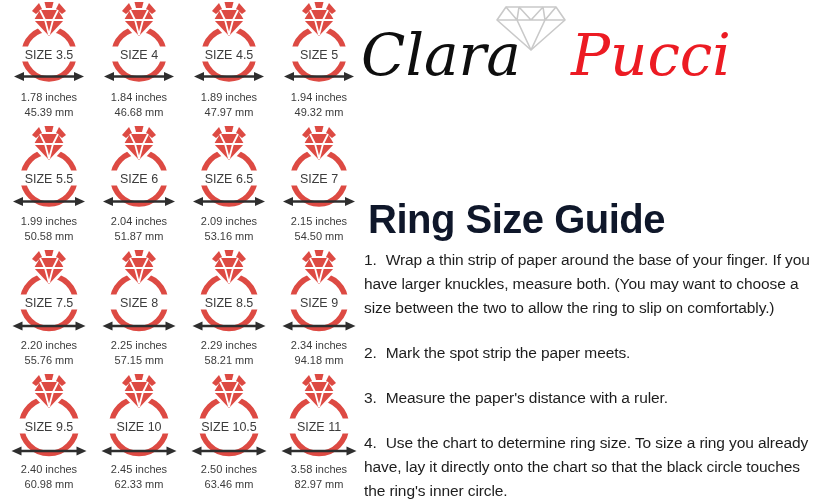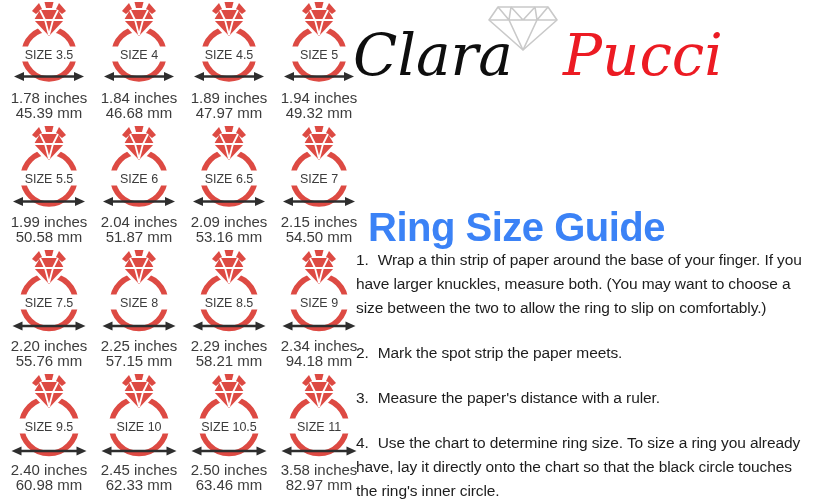--- a/index.html
+++ b/index.html
@@ -35,46 +35,46 @@
   .d-facets{fill:none;stroke:#ffffff;stroke-width:1.8;}
   .d-fan{fill:var(--ring-red);}
   .label-band{fill:#ffffff;}
   .size-label{
     font-family:"Liberation Sans", sans-serif;
     font-size:12.5px;fill:var(--text-dark);
   }
   .arrow-line{stroke:var(--arrow);stroke-width:2.4;}
   .arrow-head{fill:var(--arrow);}
   .meas{
-    text-align:center;font-size:15px;line-height:15px;
+    text-align:center;font-size:11px;line-height:15px;
     color:var(--text-dark);margin-top:2px;white-space:nowrap;
   }
 
   
-  .right-panel{position:absolute;left:353px;top:0;width:462px;height:501px;}
+  .right-panel{position:absolute;left:361px;top:0;width:462px;height:501px;}
 
   .logo{position:relative;height:110px;}
   .logo-word{
     position:absolute;
     font-family:"DejaVu Serif", serif;
     font-style:italic;
     font-size:58px;
     line-height:1;
     white-space:nowrap;
   }
   .logo-first{left:0;top:26px;color:#0E0E0E;}
   .logo-second{left:210px;top:26px;color:var(--brand-red);}
   .logo-diamond{position:absolute;left:132px;top:4px;width:76px;height:48px;}
   .logo-diamond path, .logo-diamond polygon{
     fill:none;stroke:var(--diamond-gray);stroke-width:1.6;stroke-linejoin:round;
   }
 
   .page-title{
-    position:absolute;left:3px;top:193px;margin:12px;
-    font-size:40px;font-weight:700;color:#3b82f6;letter-spacing:-0.5px;
+    position:absolute;left:3px;top:193px;margin:4px;
+    font-size:40px;font-weight:700;color:#0f172a;letter-spacing:-0.5px;
   }
 
   .steps{
     position:absolute;left:3px;top:248px;width:458px;
     font-size:15.5px;line-height:24px;color:var(--ink);
     letter-spacing:-0.1px;
   }
   .step{margin:0 0 21px 0;}
   .step-num{margin-right:9px;}
 </style>

